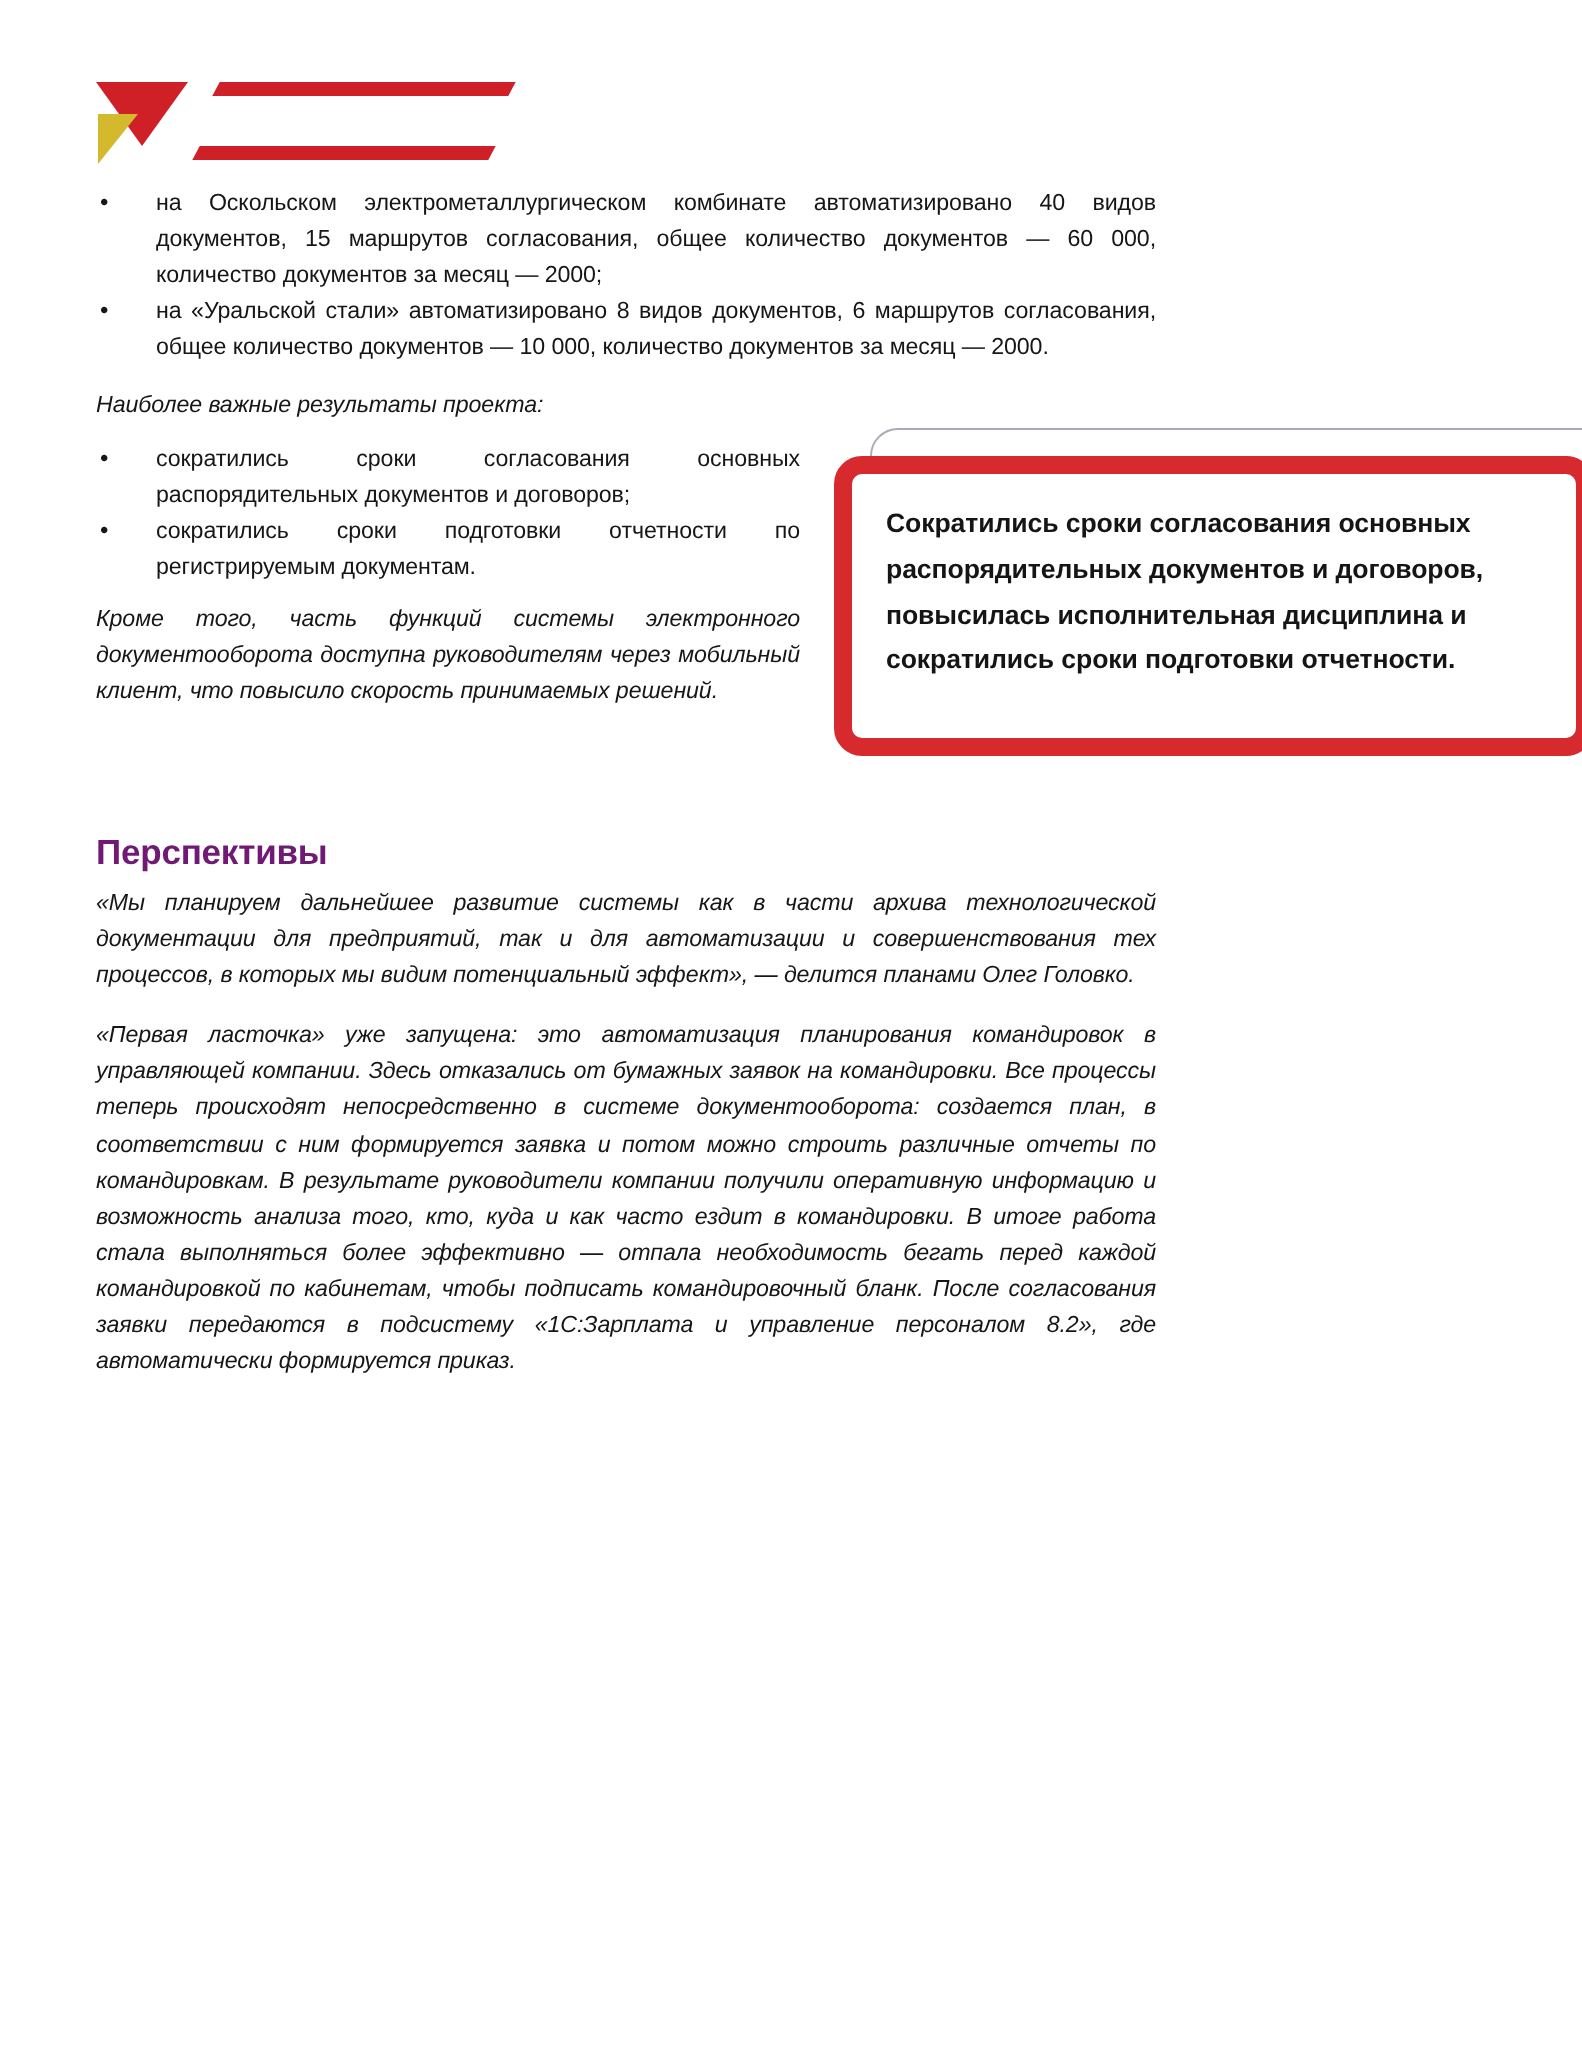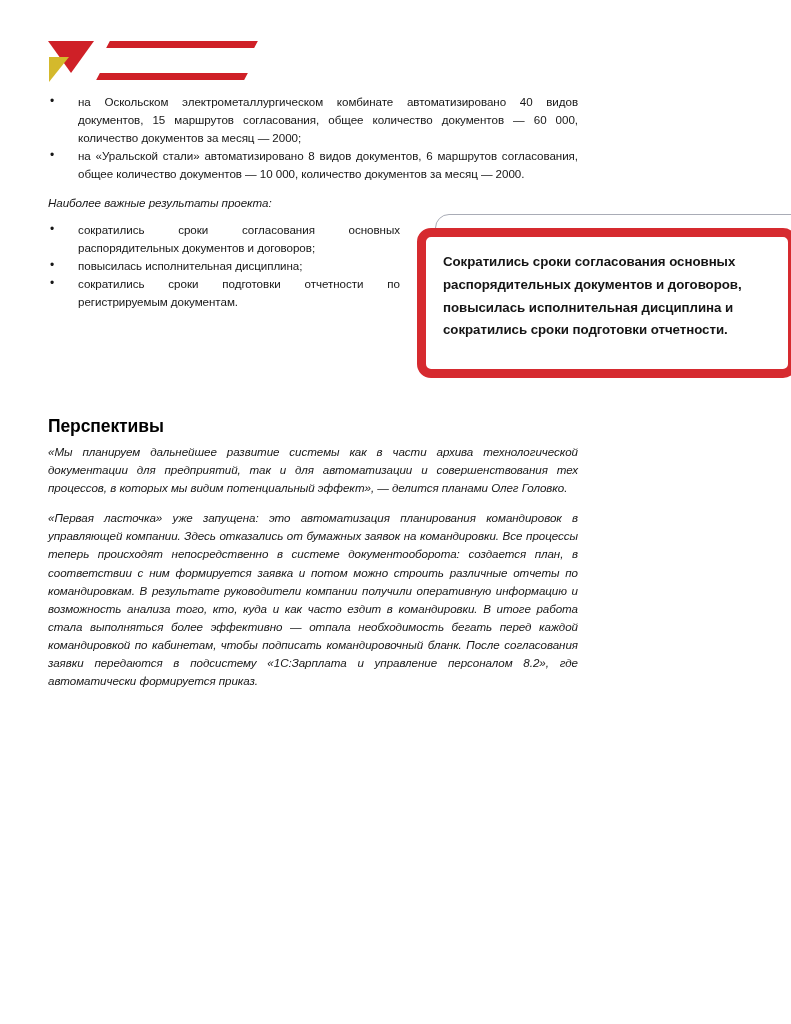--- a/index.html
+++ b/index.html
@@ -192,21 +192,21 @@
     letter-spacing: -0.05px;
   }
 
   
   .section-heading {
     position: absolute;
     left: 48px;
     top: 401px;
     font-size: 17.5px;
     font-weight: bold;
-    color: #000000;
+    color: #701a75;
     letter-spacing: -0.1px;
   }
 
   .lower {
     position: absolute;
     left: 48px;
     top: 443px;
     width: 530px;
   }
   .lower .para { margin-bottom: 0; }
@@ -250,24 +250,24 @@
       <li>на «Уральской стали» автоматизировано 8 видов документов, 6 маршрутов согласования, общее количество документов — 10 000, количество документов за месяц — 2000.</li>
     </ul>
 
     <div class="gap-m"></div>
 
     <div class="narrow">
       <p class="para">Наиболее важные результаты проекта:</p>
       <div class="gap-s"></div>
       <ul class="bullets">
         <li>сократились сроки согласования основных распорядительных документов и договоров;</li>
-        <li>повысилась исполнительная дисциплина;</li>
         <li>сократились сроки подготовки отчетности по регистрируемым документам.</li>
       </ul>
       <div class="gap-s"></div>
+      <p class="para">Кроме того, часть функций системы электронного документооборота доступна руководителям через мобильный клиент, что повысило скорость принимаемых решений.</p>
     </div>
   </div>
 
   <div class="pullquote">
     <div class="pq-ghost"></div>
     <div class="pq-red"></div>
     <div class="pq-text">Сократились сроки согласования основных распорядительных документов и договоров, повысилась исполнительная дисциплина и  сократились сроки подготовки отчетности.</div>
   </div>
 
   <h2 class="section-heading">Перспективы</h2>

